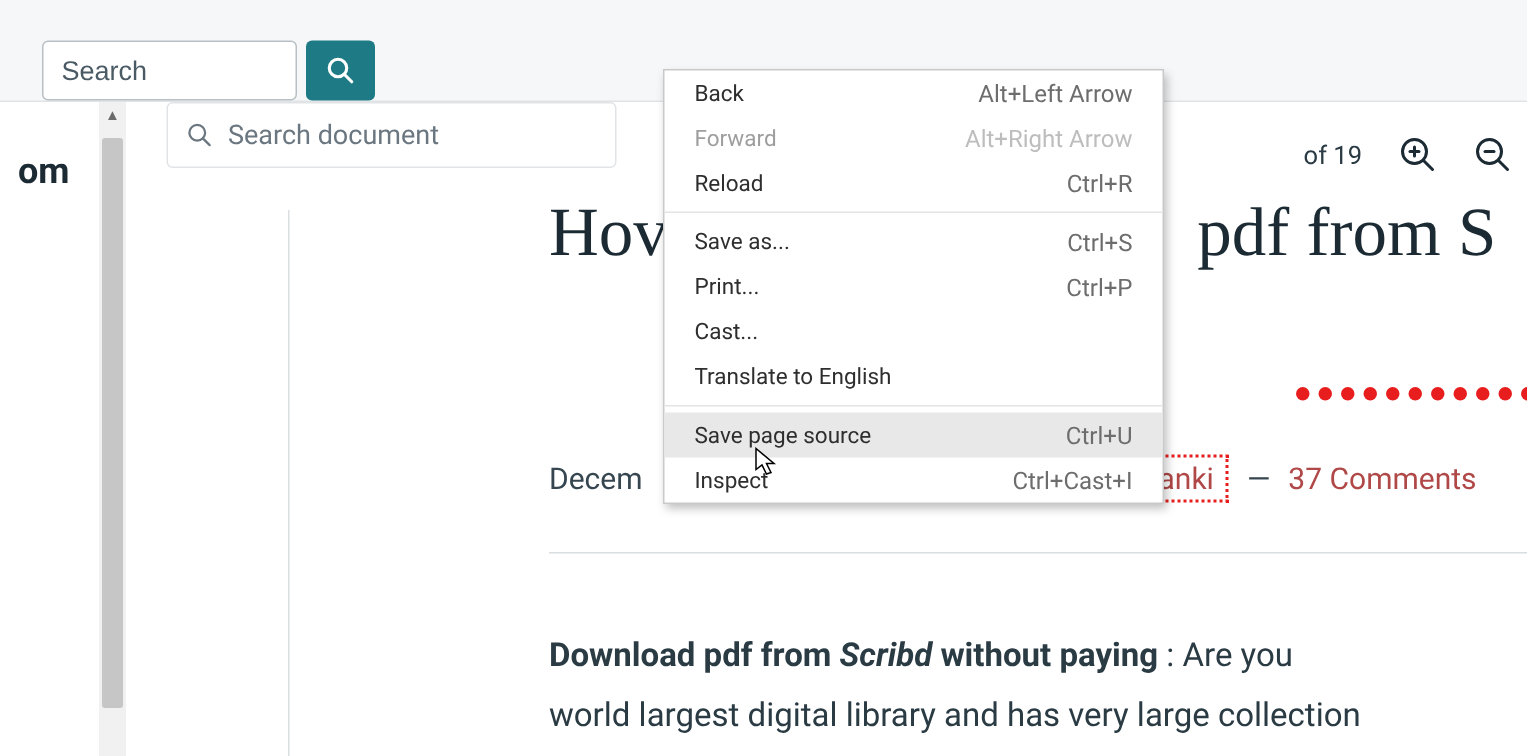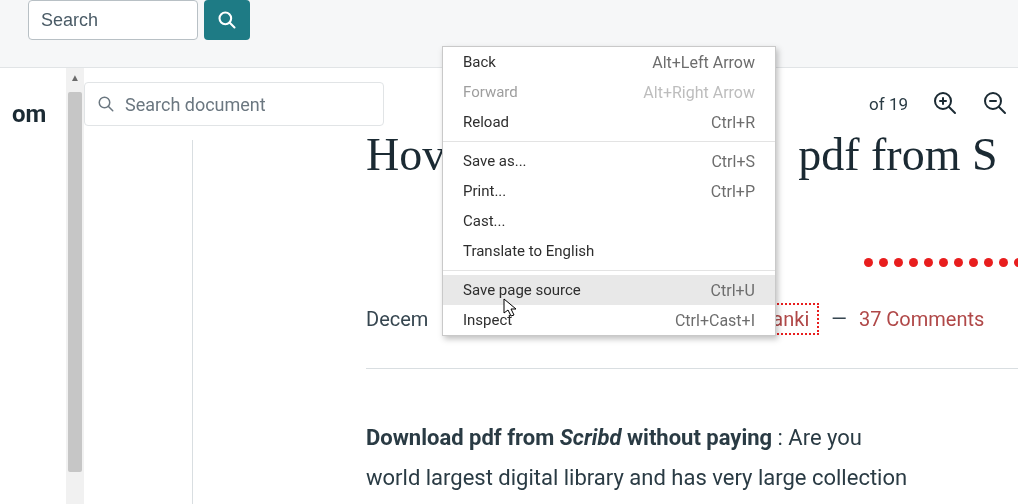--- a/index.html
+++ b/index.html
@@ -11,21 +11,21 @@
     overflow: hidden;
     position: relative;
   }
 
   
   .topbar {
     height: 68px;
     background: #f6f7f8;
     border-bottom: 1px solid #e1e4e6;
     display: flex;
-    align-items: flex-start;
+    align-items: flex-end;
     padding-left: 28px;
   }
   .search-wrap {
     display: flex;
     align-items: stretch;
   }
   .search-input {
     width: 170px;
     height: 40px;
     border: 1px solid #b8c0c5;
@@ -93,22 +93,23 @@
     top: 68px;
     right: 0;
     bottom: 0;
     background: #fff;
   }
 
   
   .doc-toolbar {
     height: 72px;
     display: flex;
-    align-items: center;
+    align-items: flex-start;
     position: relative;
+    margin-left: 27px;
   }
   .doc-search {
     display: flex;
     align-items: center;
     width: 300px;
     height: 44px;
     border: 1px solid #e1e4e6;
     border-radius: 4px;
     background: #fff;
     padding: 0 12px;

